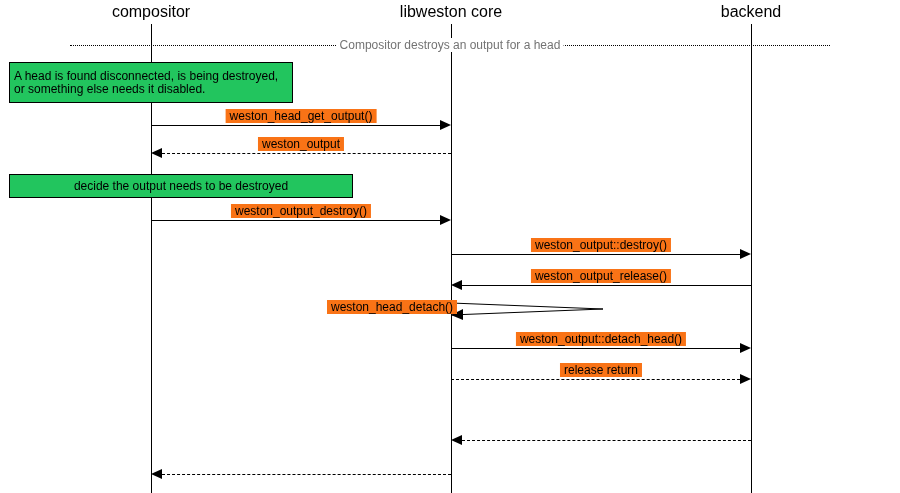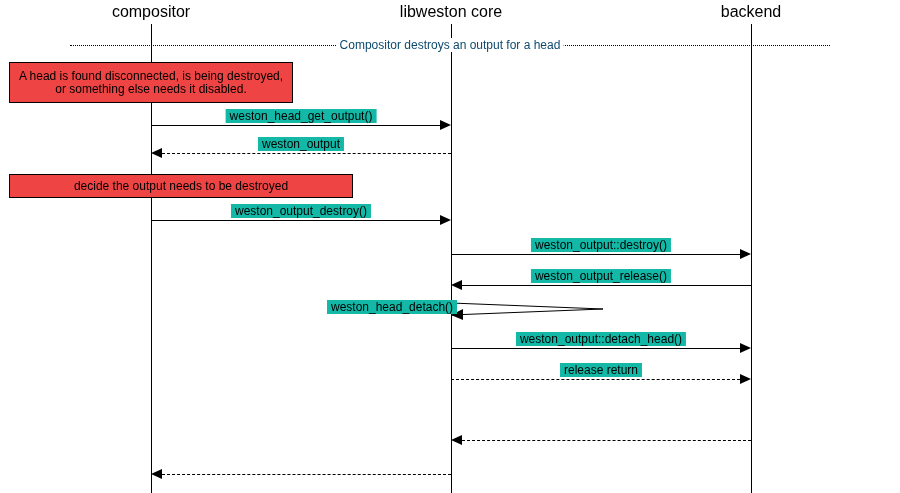--- a/index.html
+++ b/index.html
@@ -38,54 +38,54 @@
     position: absolute;
     height: 0;
     border-top: 1px dotted #000000;
   }
   .divider-label {
     position: absolute;
     transform: translateX(-50%);
     background: #ffffff;
     padding: 0 3px;
     font-size: 12px;
-    color: #0c4a6e;
+    color: #737373;
     white-space: nowrap;
     line-height: 14px;
   }
 
   
   .note-box {
     position: absolute;
     box-sizing: border-box;
     border: 1px solid #000000;
-    background: #ef4444;
+    background: #22c55e;
     display: flex;
     align-items: center;
     justify-content: center;
-    text-align: center;
+    text-align: left;
     font-size: 12px;
     color: #000000;
     line-height: 13px;
     padding: 2px 4px;
   }
 
   
   .msg-line {
     position: absolute;
     height: 0;
     border-top: 1px solid #000000;
   }
   .msg-line.dashed {
     border-top: 1px dashed #000000;
   }
   .msg-label {
     position: absolute;
     transform: translateX(-50%);
-    background: #14b8a6;
+    background: #f97316;
     padding: 0 4px;
     font-size: 12px;
     color: #000000;
     white-space: nowrap;
     line-height: 14px;
   }
   .msg-label.left-anchor {
     transform: none;
     margin-left: 32px;
   }

